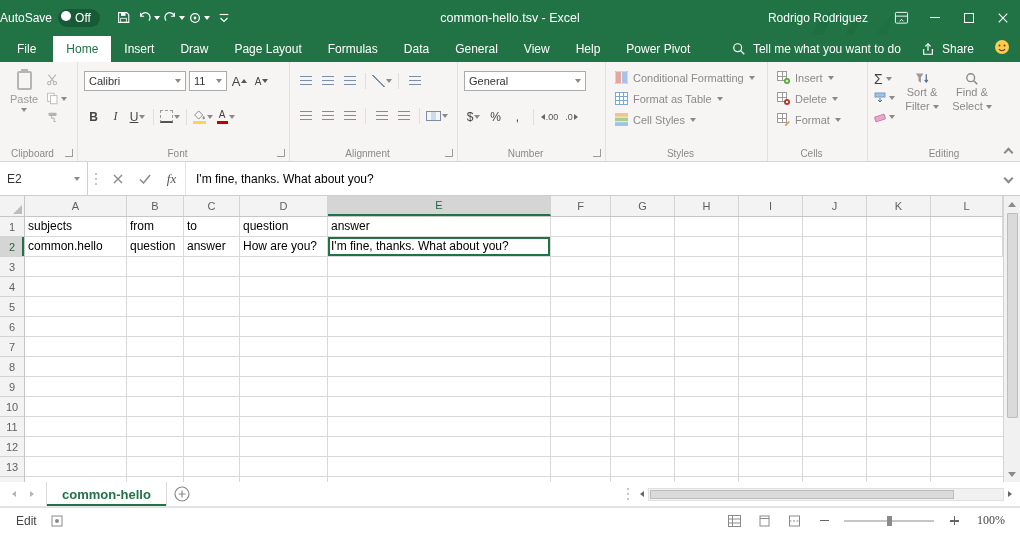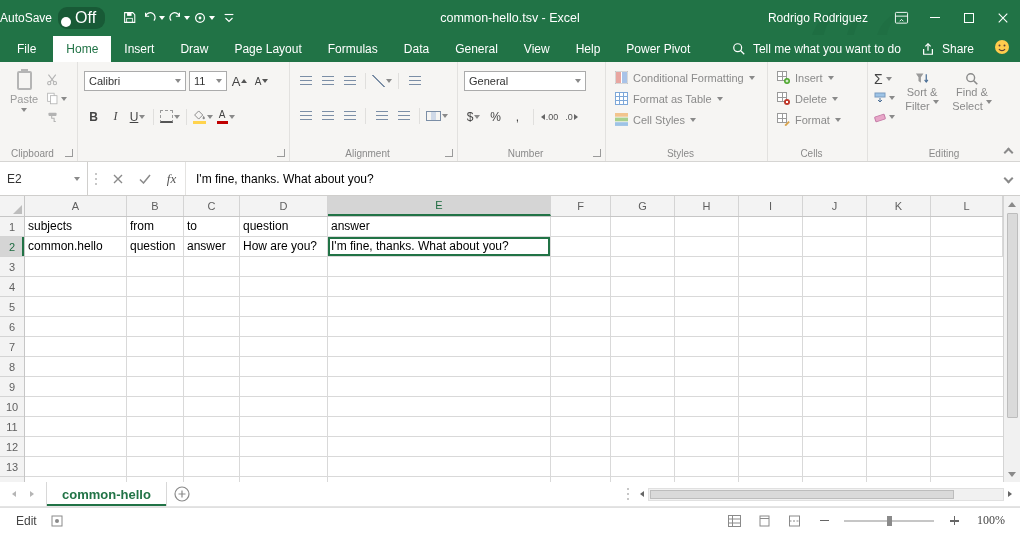--- a/index.html
+++ b/index.html
@@ -2,21 +2,21 @@
 <html><head>
 <meta charset="utf-8">
 <style>
   * { margin:0; padding:0; box-sizing:border-box; }
   html,body { width:1020px; height:533px; overflow:hidden; }
   body { font-family:"Liberation Sans", sans-serif; background:#fff; display:flex; flex-direction:column; }
 
   
   .titlebar { flex:0 0 35px; background:#217346; color:#fff; display:flex; align-items:center; position:relative; }
   .autosave { display:flex; align-items:center; gap:6px; font-size:12px; }
-  .as-pill { display:flex; align-items:flex-end; gap:4px; background:#185a36; border-radius:9px; padding:2px 9px 2px 3px; font-size:16px; }
+  .as-pill { display:flex; align-items:flex-start; gap:4px; background:#185a36; border-radius:9px; padding:2px 9px 2px 3px; font-size:12px; }
   .as-knob { width:10px; height:10px; border-radius:50%; background:#fff; }
   .qat { display:flex; align-items:center; margin-left:12px; gap:1px; }
   .qat-btn { display:flex; align-items:center; justify-content:center; min-width:24px; height:26px; gap:2px; }
   .tb-title { position:absolute; left:0; right:0; top:0; height:35px; display:flex; align-items:center; justify-content:center; font-size:12.5px; pointer-events:none; }
   .tb-right { margin-left:auto; display:flex; align-items:center; height:100%; position:relative; z-index:1; }
   .tb-user { font-size:12px; margin-right:16px; }
   .leaves { position:absolute; right:98px; top:0; z-index:0; opacity:.55; }
   .win-btn { width:34px; height:35px; display:flex; align-items:center; justify-content:center; }
   .min-ic { width:10px; height:1px; background:#fff; }
   .max-ic { width:10px; height:10px; border:1px solid #fff; }
@@ -69,21 +69,21 @@
   .hlines { width:12px; height:9px; background:repeating-linear-gradient(to bottom,#7b8ea6 0 1.5px,transparent 1.5px 4px); display:inline-block; }
   .orient { width:13px; height:12px; background:linear-gradient(45deg,transparent 45%,#7b8ea6 45% 55%,transparent 55%); }
   .merge-ic { width:15px; height:10px; border:1px solid #7b8ea6; background:linear-gradient(#cfd9e8,#cfd9e8) center/5px 100% no-repeat; }
   .decb { font-size:9px; color:#555; display:flex; align-items:center; gap:1px; }
 
   .style-item, .cells-item { display:flex; align-items:center; gap:5px; height:21px; font-size:11px; color:#8a8a8a; padding:0 3px; white-space:nowrap; }
   .edit-col { display:flex; flex-direction:column; gap:3px; padding-top:5px; }
   .edit-mini { display:flex; align-items:center; gap:3px; height:16px; font-size:13px; color:#444; }
   .sigma { font-size:14px; color:#444; }
   .big2 { display:flex; flex-direction:column; align-items:center; justify-content:flex-start; font-size:11px; color:#8a8a8a; width:46px; padding-top:6px; line-height:1.25; text-align:center; }
-  .big2 .l2 { display:flex; align-items:flex-start; gap:3px; }
+  .big2 .l2 { display:flex; align-items:center; gap:3px; }
 
   
   .fbar { flex:0 0 34px; background:#fff; border-bottom:1px solid #cfcecc; display:flex; align-items:stretch; }
   .namebox { width:88px; border-right:1px solid #d0cfcd; display:flex; align-items:center; padding:0 7px; font-size:12px; color:#333; }
   .namebox .car { margin-left:auto; }
   .dots-v { width:16px; display:flex; flex-direction:column; align-items:center; justify-content:center; }
   .dots-v i { width:2px; height:2px; border-radius:50%; background:#b5b5b5; margin:1.5px 0; }
   .fbtn { width:27px; display:flex; align-items:center; justify-content:center; }
   .fx { font-style:italic; font-family:"Liberation Serif", serif; font-size:13px; color:#555; }
   .ftext { flex:1; display:flex; align-items:center; font-size:12px; color:#000; padding-left:10px; border-left:1px solid #e4e3e1; }
@@ -343,20 +343,21 @@
           </span>
         <span class="ibtn">
             <span class="colorbar">
               <span class="fA2">A</span>
               <span class="bar-red"></span>
             </span>
             <span class="car"></span>
           </span>
       </div>
     </div>
+    <span class="glabel">Font</span>
     <span class="launcher"></span>
   </div>
 
   <div class="rgroup" style="width:168px">
     <div class="stackcol">
       <div class="rowflex">
         <span class="ibtn">
             <span class="hlines"></span>
           </span>
         <span class="ibtn">

